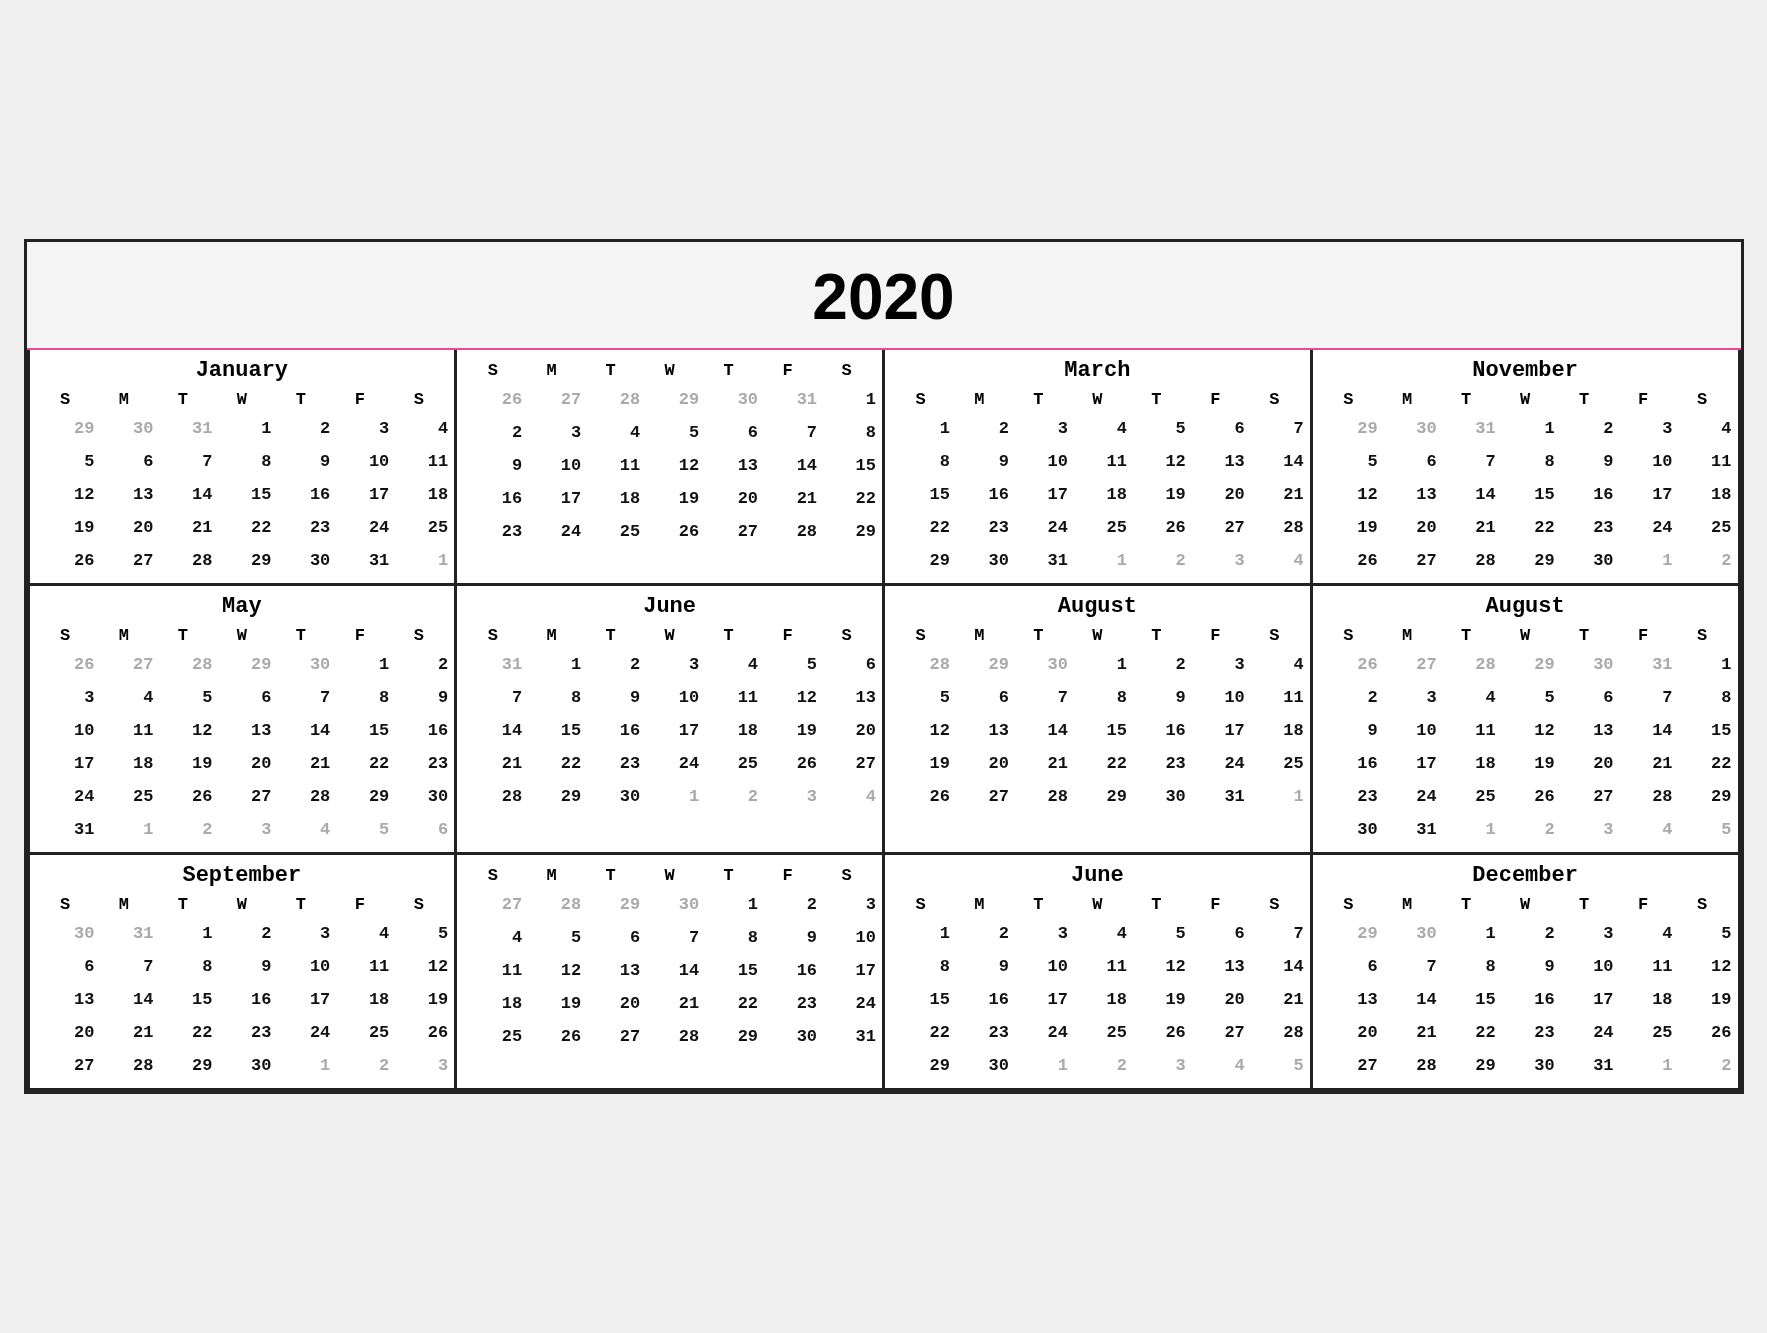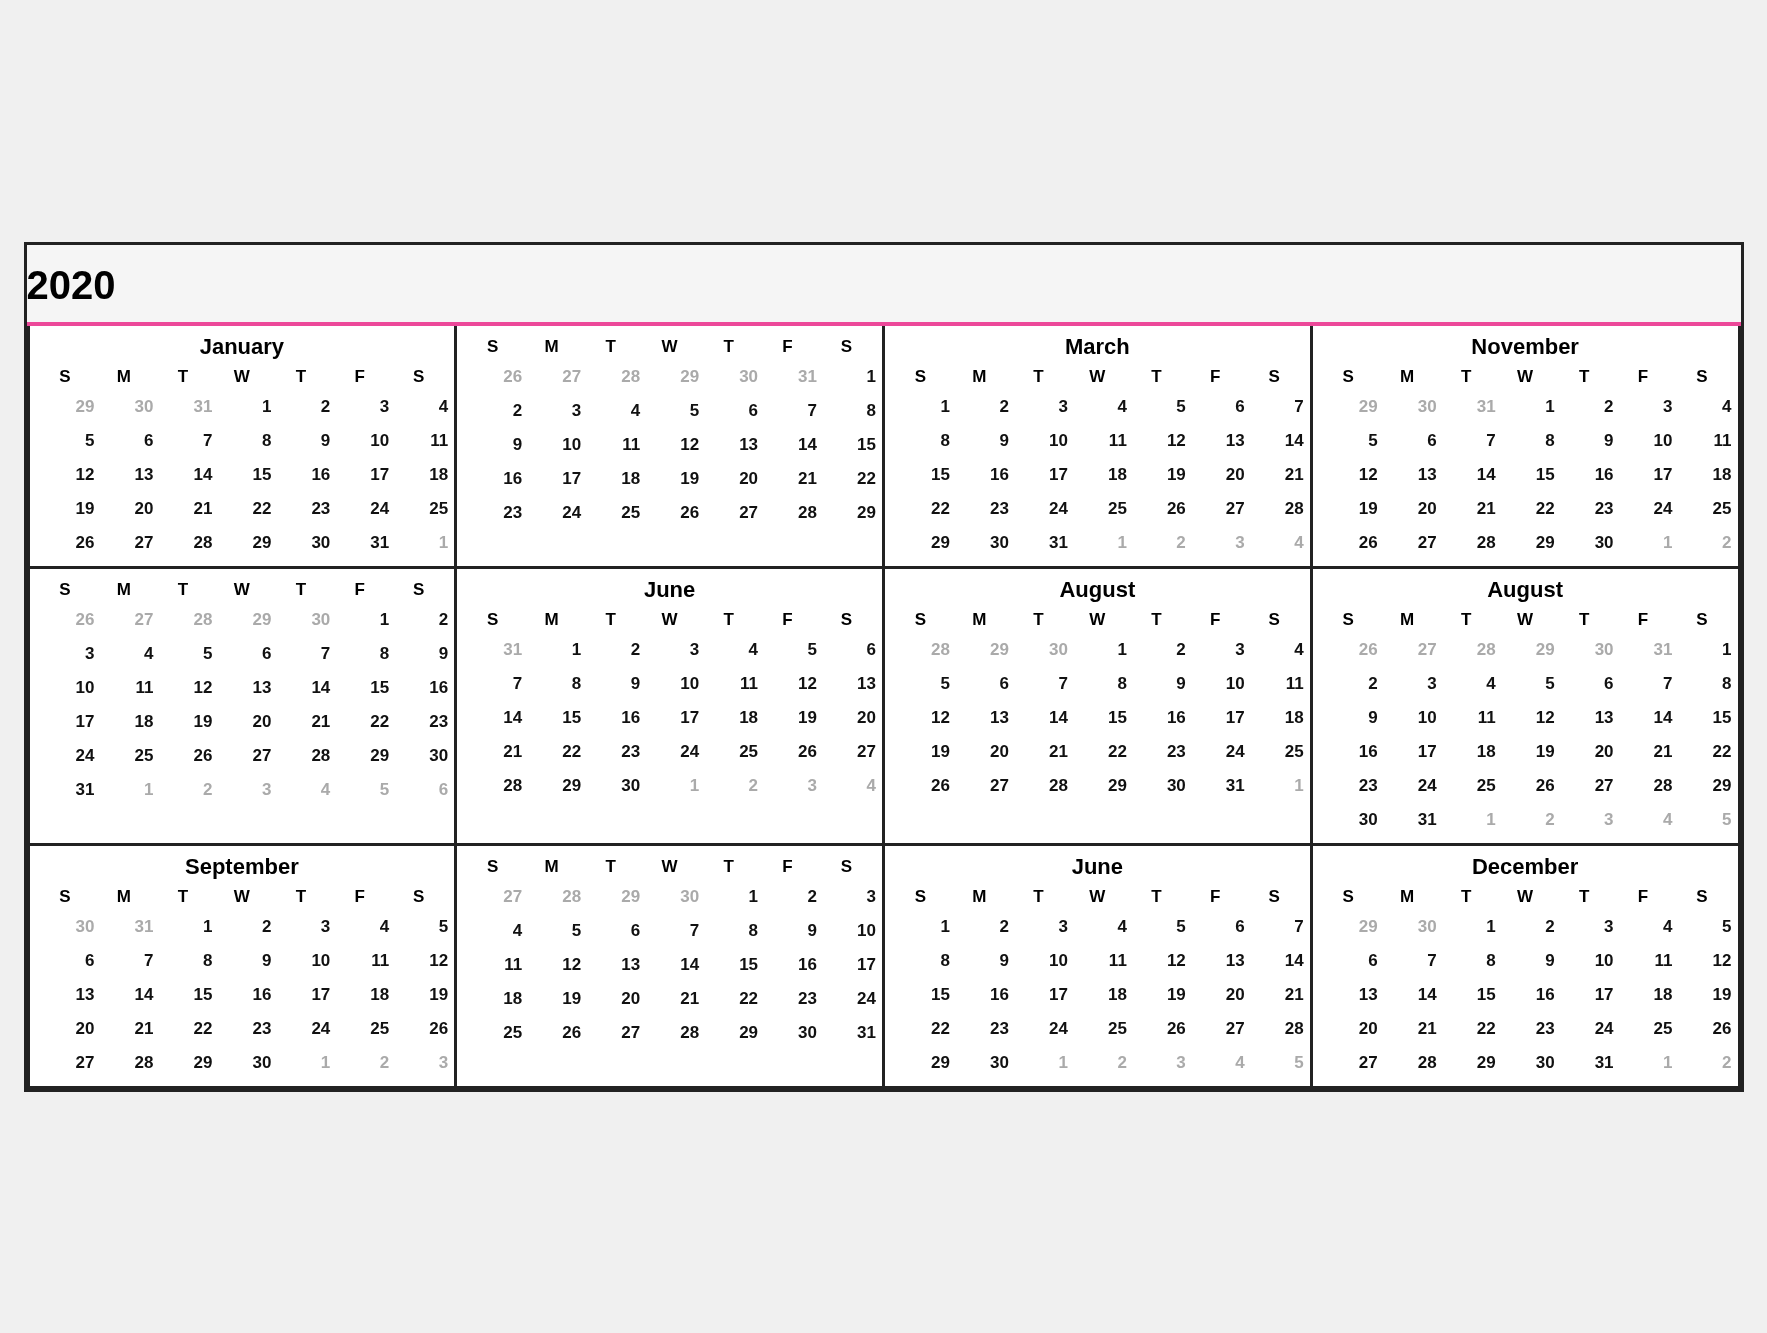--- a/index.html
+++ b/index.html
@@ -11,30 +11,32 @@
       align-items: center;
       min-height: 100vh;
     }
     .calendar-container {
       background: white;
       border: 3px solid #222;
       width: 1720px;
       max-width: 99vw;
     }
     .year-header {
-      font-size: 40px;
+      text-align: center;
+      font-size: 64px;
       font-weight: 900;
       padding: 18px 0 14px 0;
-      border-bottom: 4px solid #ec4899;
+      border-bottom: 2px solid #ec4899;
       background: #f5f5f5;
     }
     .months-grid {
       display: grid;
       grid-template-columns: repeat(4, 1fr);
       border-left: 3px solid #222;
+      font-family: Liberation Mono, monospace;
     }
     .month-block {
       border-right: 3px solid #222;
       border-bottom: 3px solid #222;
       padding: 8px 6px 6px 6px;
     }
     .month-name {
       text-align: center;
       font-size: 22px;
       font-weight: 900;
@@ -260,20 +262,21 @@
           <div class="day-cell">26</div>
           <div class="day-cell">27</div>
           <div class="day-cell">28</div>
           <div class="day-cell">29</div>
           <div class="day-cell">30</div>
           <div class="day-cell other-month">1</div>
           <div class="day-cell other-month">2</div>
         </div>
       </div>
       <div class="month-block">
+        <div class="month-name">May</div>
         <div class="day-headers">
           <div class="day-header">S</div>
           <div class="day-header">M</div>
           <div class="day-header">T</div>
           <div class="day-header">W</div>
           <div class="day-header">T</div>
           <div class="day-header">F</div>
           <div class="day-header">S</div>
         </div>
         <div class="days-grid">

